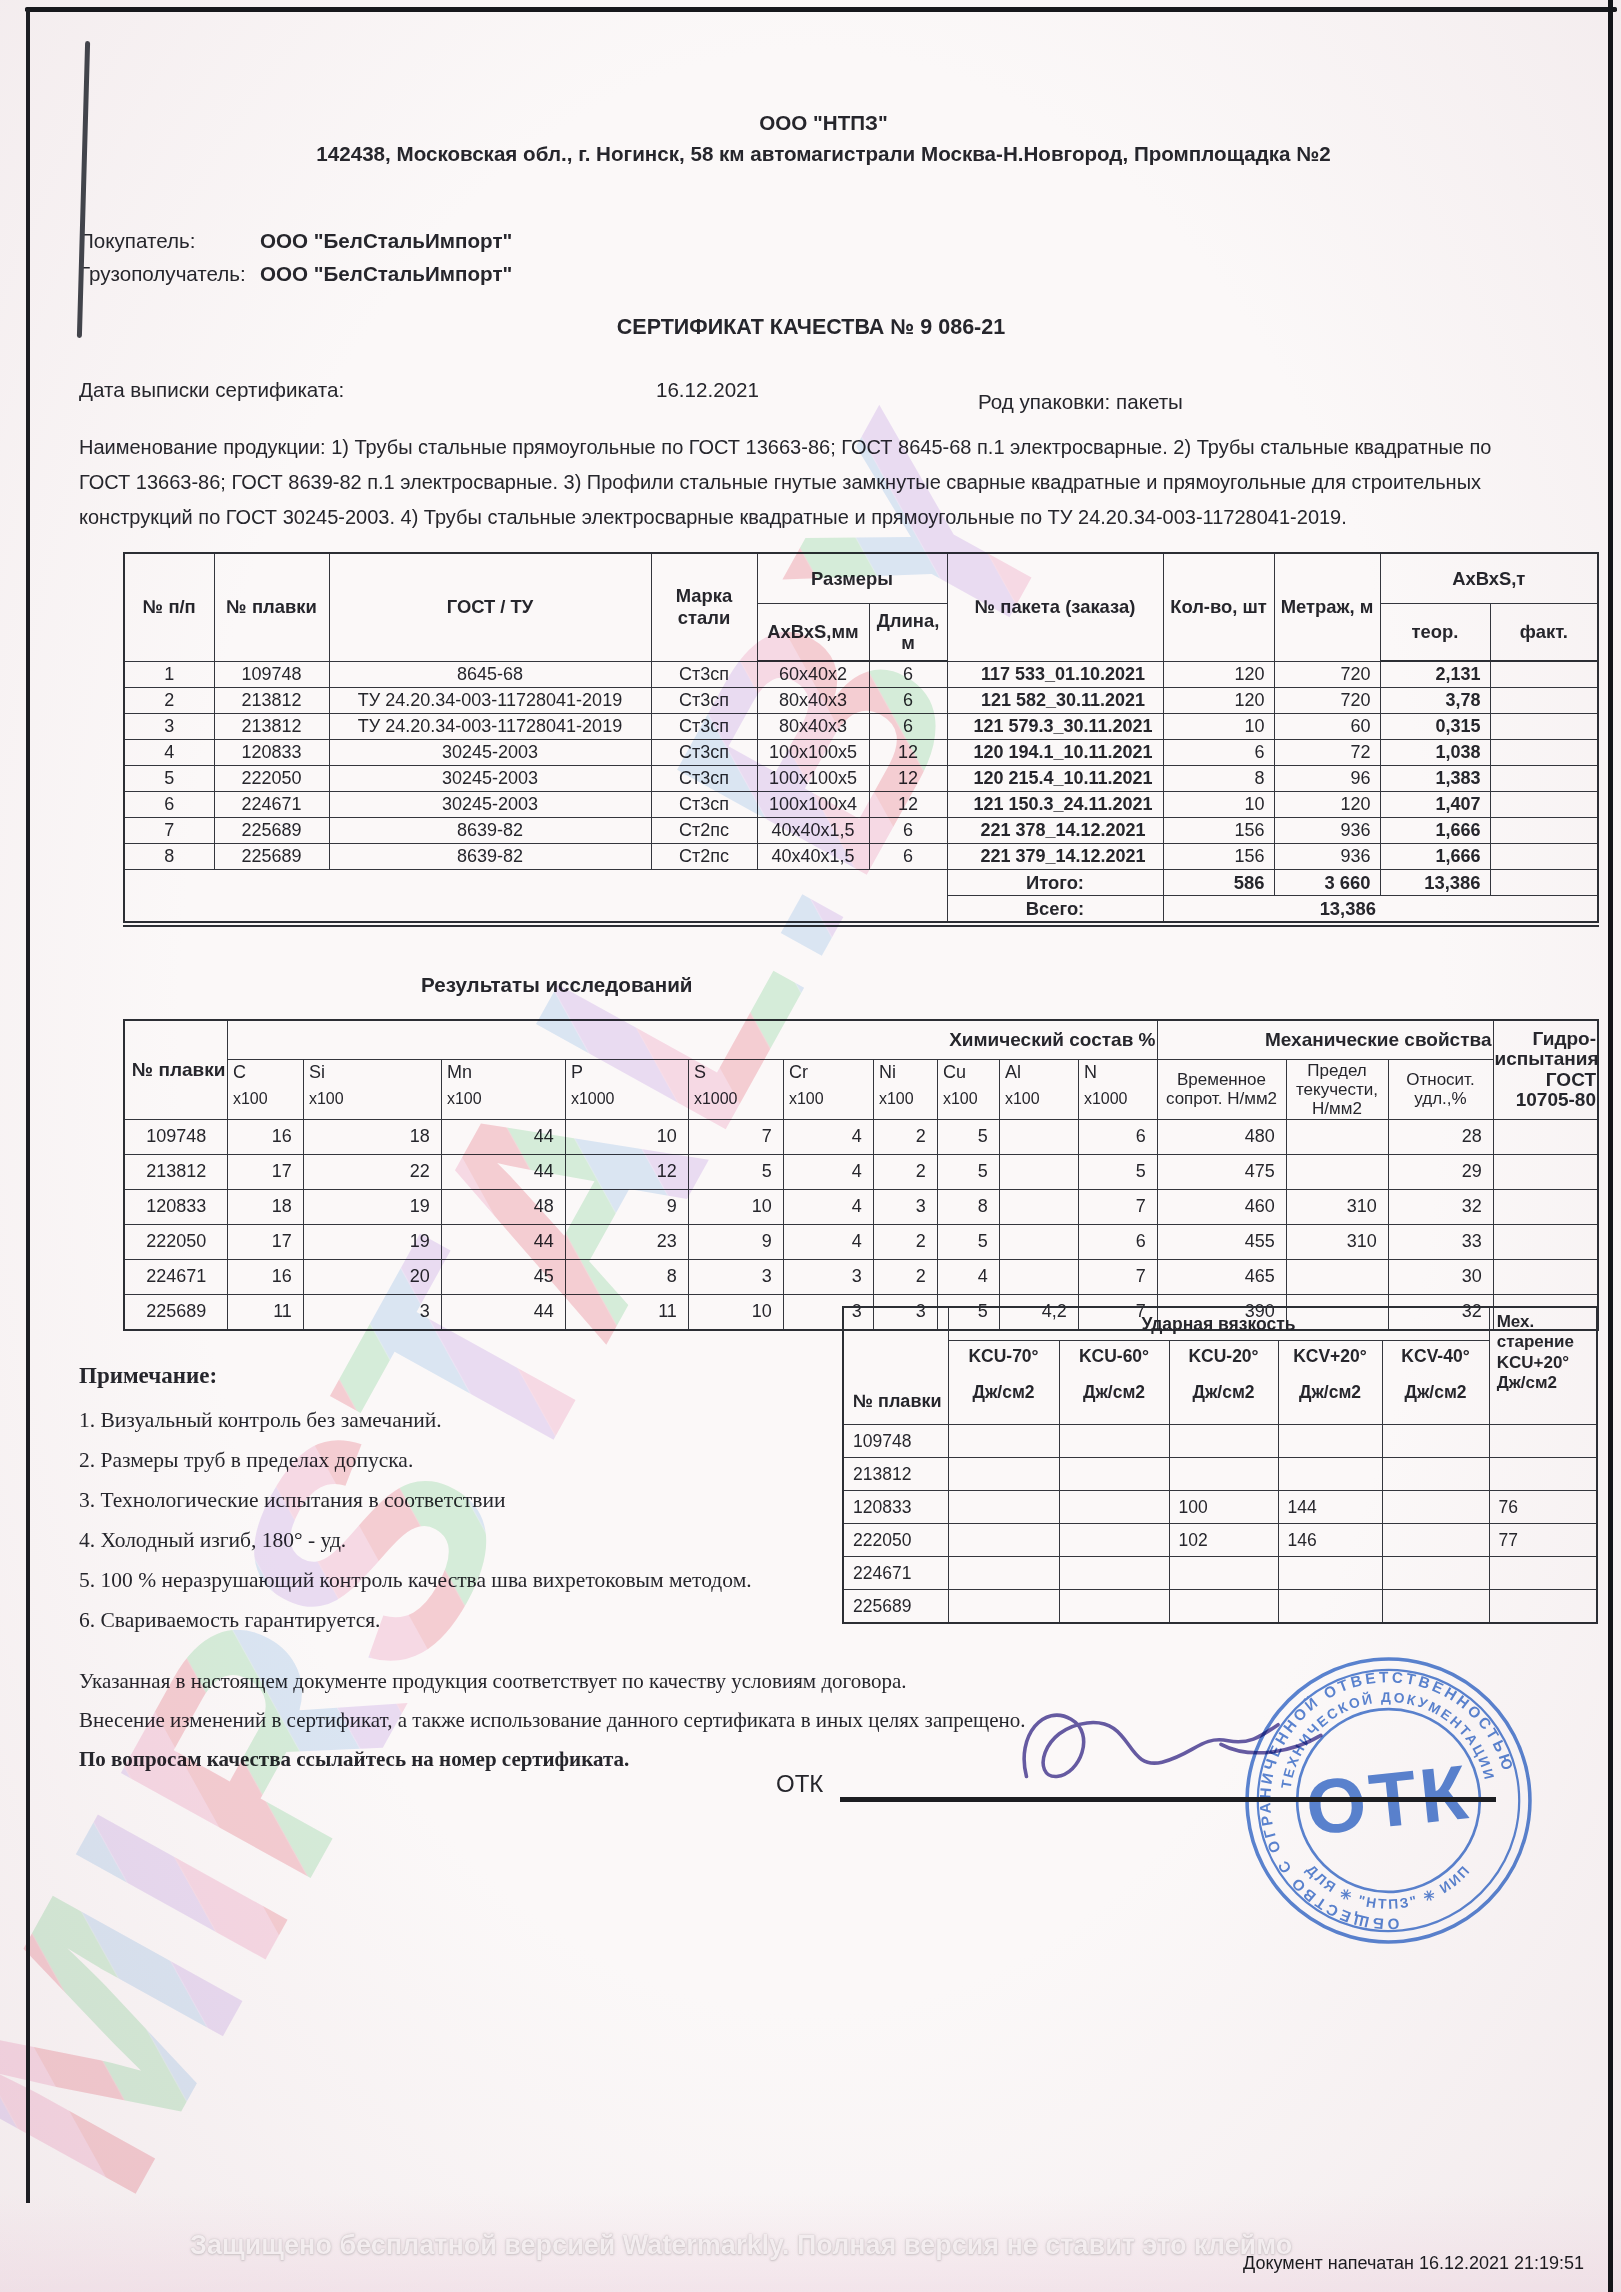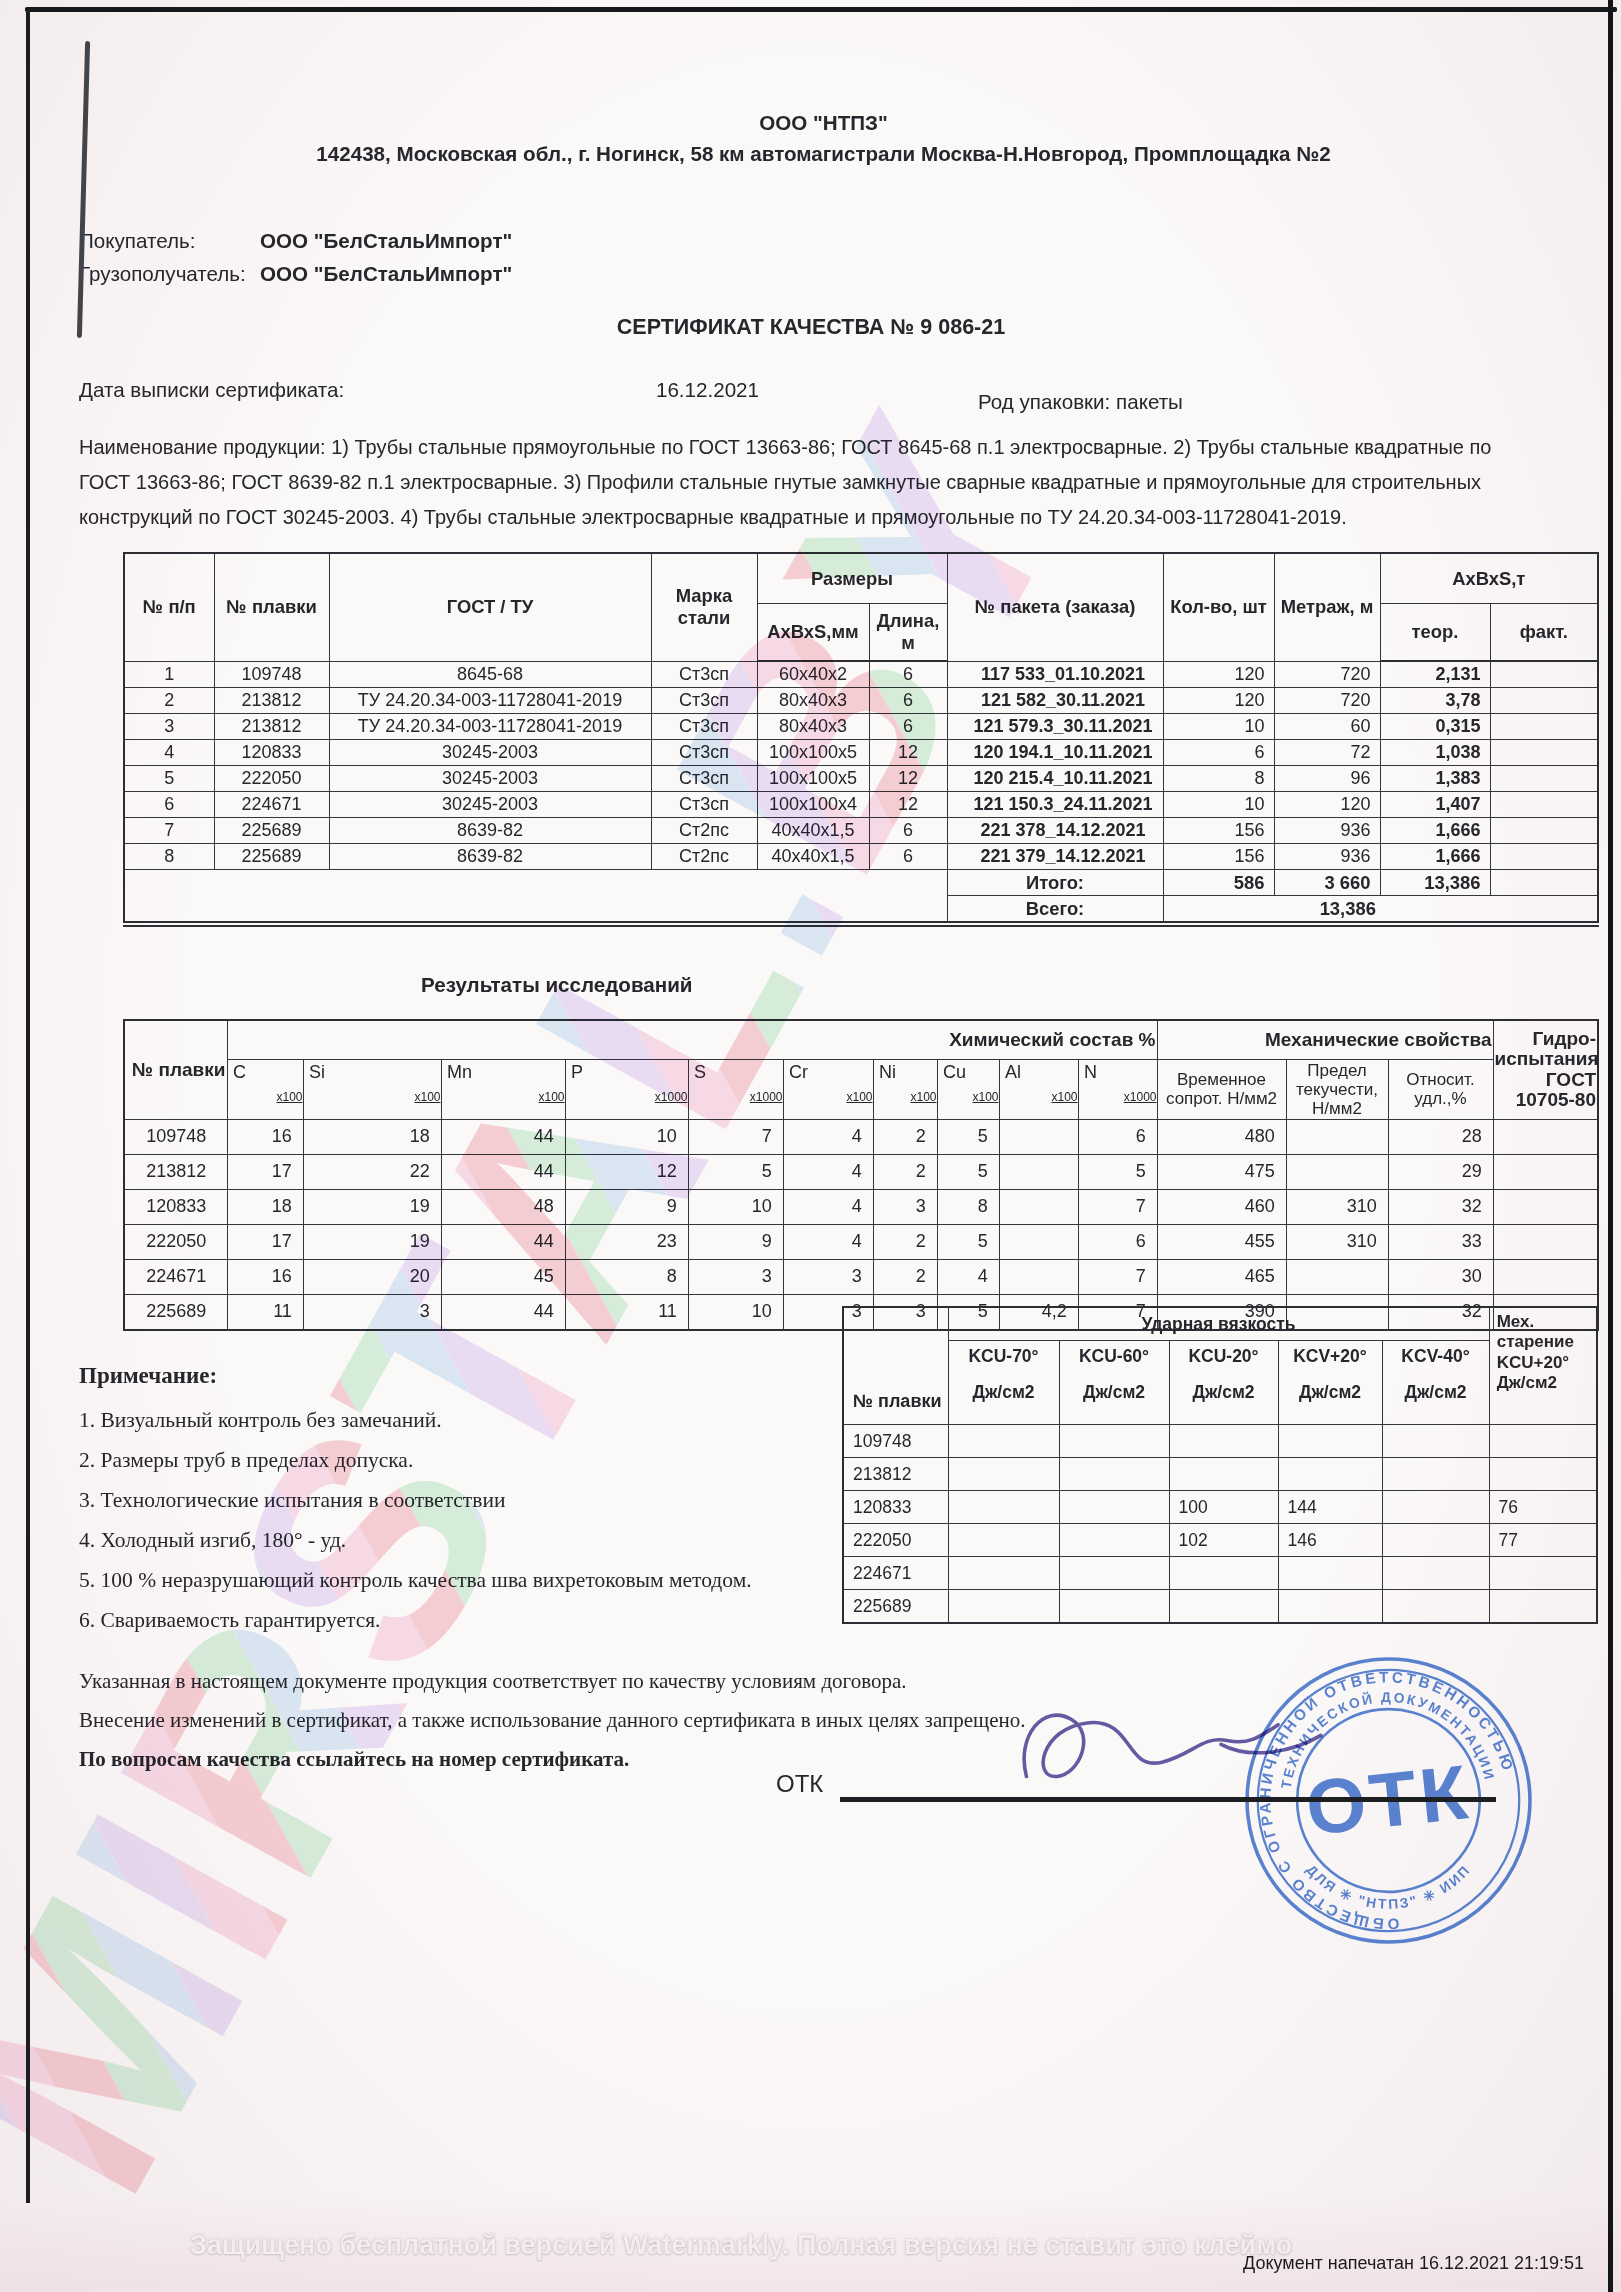--- a/index.html
+++ b/index.html
@@ -54,21 +54,21 @@
   .totrow .num{text-align:right;padding-right:9px;}
   .vsego-val{text-align:right;padding-right:66px;}
 
   .results-title{left:421px;top:973px;font-size:20.6px;font-weight:bold;z-index:2;}
 
   
   .chem-table{left:123px;top:1019px;width:1474px;font-size:18px;border:2.7px solid #2c2e34;}
   .chem-table thead tr:nth-child(1) th{height:36px;font-size:19px;text-align:right;}
   .chem-table .el-th{height:57px;font-weight:normal;vertical-align:top;text-align:left;padding:1.8px 0 0 5.4px;}
   .el-sym{font-size:18px;line-height:21.5px;}
-  .el-mul{font-size:12px;text-align:right;margin-top:7.2px;text-decoration:underline;}
+  .el-mul{font-size:16px;text-align:left;margin-top:7.2px;}
   .mech-th{font-weight:normal;font-size:17px;line-height:19px;vertical-align:middle;text-align:center;padding:0 3.6px;}
   .hydro-th{font-size:17.5px;line-height:20.6px;vertical-align:middle;text-align:center;}
   .chem-plavka-th{font-size:18.4px;vertical-align:middle;text-align:center;}
   .chem-table tbody td{height:32px;text-align:right;padding-right:10.7px;}
   .chem-table tbody td:first-child{text-align:center;padding-right:0;}
 
   
   .impact-table{left:842px;top:1306px;width:755px;font-size:17.5px;border:2.7px solid #2c2e34;}
   .impact-table thead tr:nth-child(1) th{height:30px;}
   .imp-plavka{vertical-align:bottom;text-align:left;padding:0 0 12.5px 9px;font-size:18px;}

